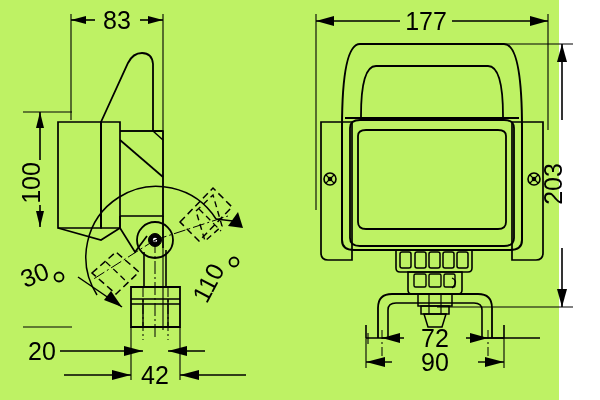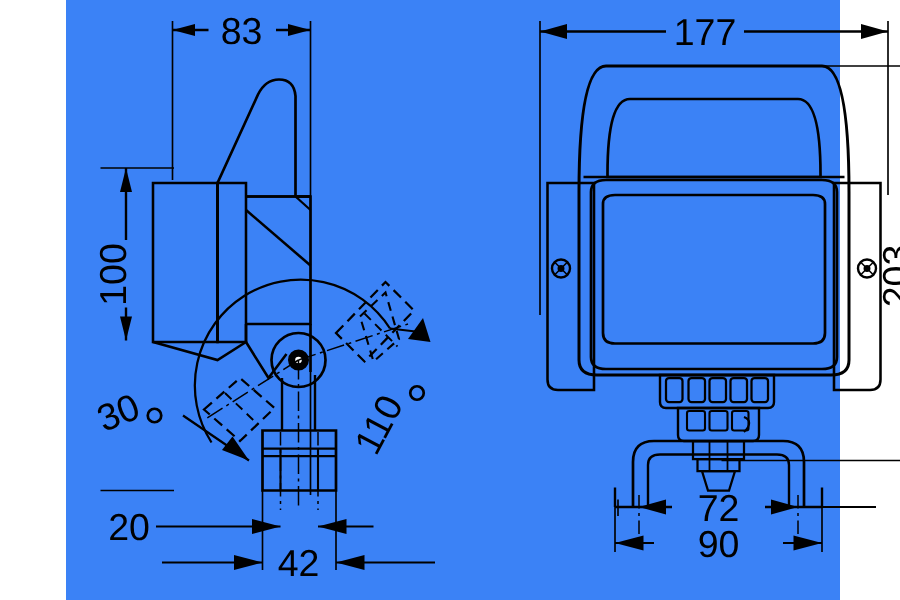--- a/index.html
+++ b/index.html
@@ -1,18 +1,18 @@
 <!DOCTYPE html>
 <html><head>
 <meta charset="utf-8">
 <style>
   html,body{margin:0;padding:0;background:#ffffff;}
   body{width:600px;height:400px;overflow:hidden;
        font-family:"Liberation Sans", sans-serif;}
-  #drawing{position:relative;width:516px;height:400px;background:#3b82f6;margin-left:44px;}
+  #drawing{position:relative;width:559px;height:400px;background:#bef264;}
   svg{display:block;}
   .dimtext{font-family:"Liberation Sans", sans-serif;font-size:25px;
            fill:#000;font-weight:400;letter-spacing:0px;}
 </style>
 </head>
 <body>
 
 <div id="drawing">
 <svg width="600" height="400" viewBox="0 0 600 400">
 

